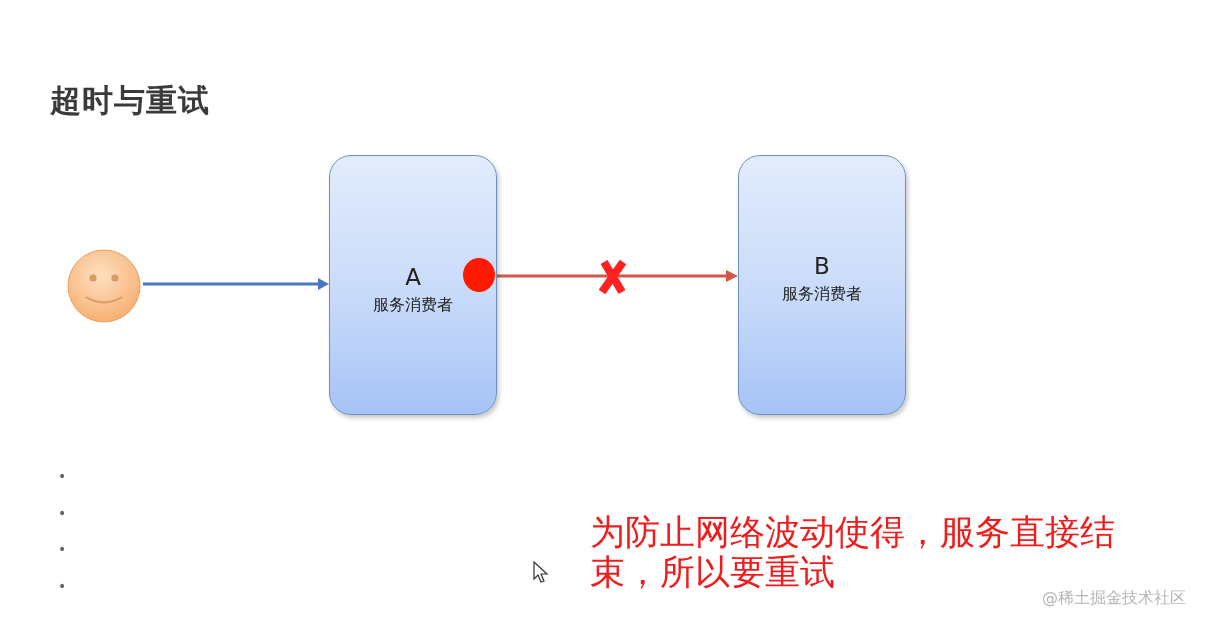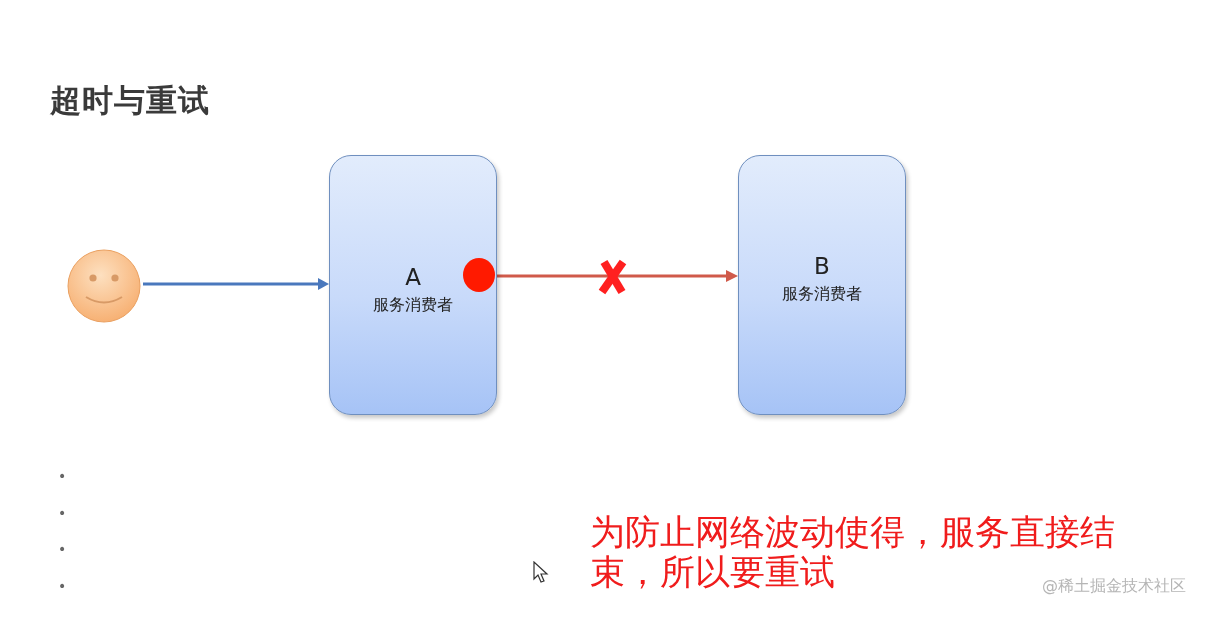--- a/index.html
+++ b/index.html
@@ -34,21 +34,21 @@
     font-size:17px; color:#555;
   }
   .bullets li { height:36.5px; display:flex; align-items:center; }
   .bullets .dot { width:28px; color:#666; font-size:14px; }
   .note {
     position:absolute; left:590px; top:512px; width:560px;
     font-size:35px; line-height:40px; color:#f01c1c;
     font-family:"DejaVu Sans","Liberation Sans",sans-serif;
   }
   .watermark {
-    position:absolute; left:1042px; top:576px; font-size:16px; color:#b5b5b5;
+    position:absolute; left:1042px; top:588px; font-size:16px; color:#b5b5b5;
   }
   .cursor { position:absolute; left:533px; top:561px; width:16px; height:24px; }
 </style>
 </head>
 <body>
 
 <div class="title">超时与重试</div>
 
 <svg class="smiley" viewBox="0 0 76 76">
   <defs>

